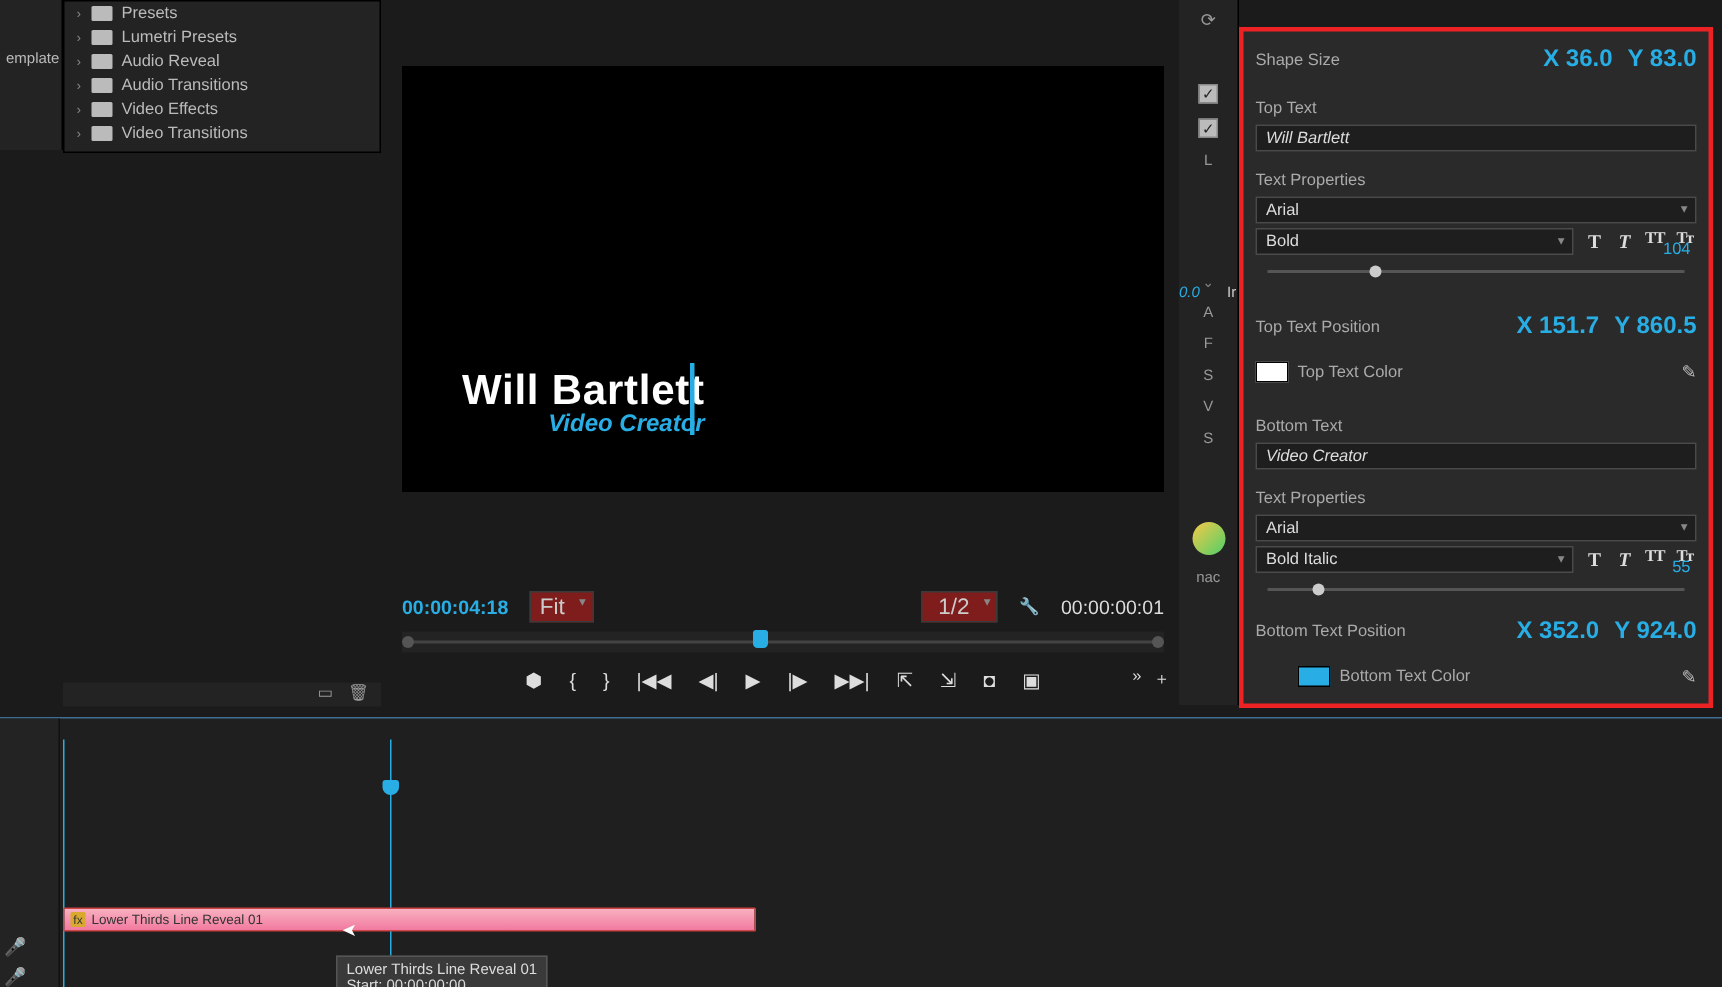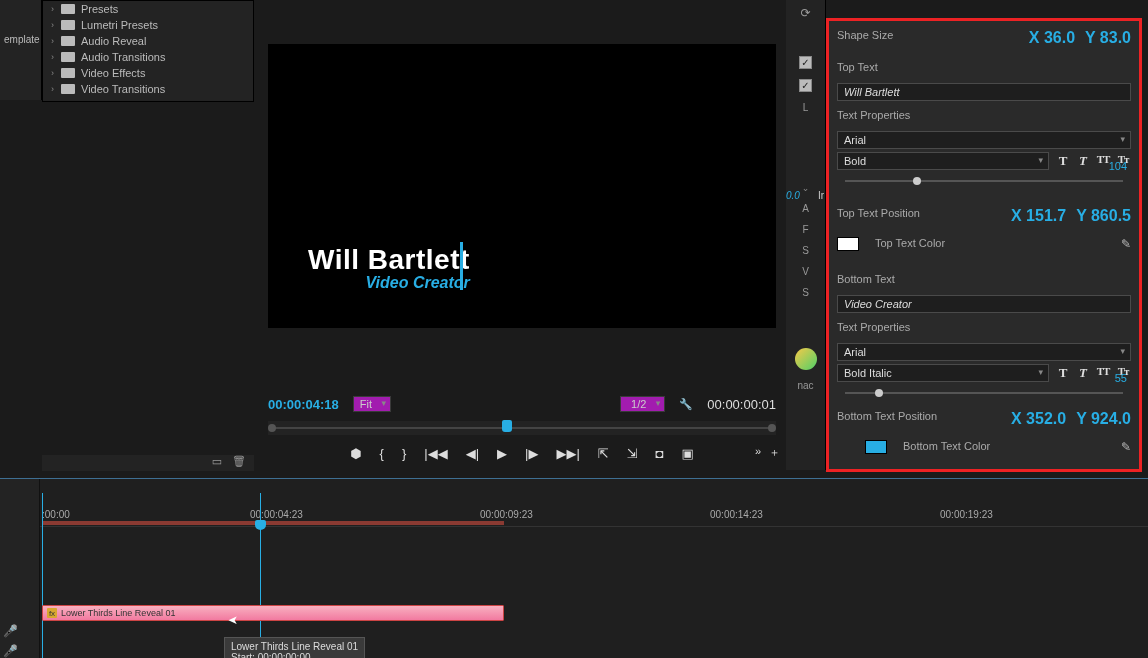--- a/index.html
+++ b/index.html
@@ -18,42 +18,42 @@
 
 
 .monitor { position: absolute; left: 268px; top: 44px; width: 508px; height: 284px; background: #000; }
 .monitor .title-block { position:absolute; left:40px; top:200px; }
 .monitor .title-main { color:#fff; font-size:28px; font-weight:bold; letter-spacing:0.5px;}
 .monitor .title-sub { color:#28aee4; font-size:16px; font-style:italic; font-weight:bold; text-align:right; margin-top:-2px;}
 .monitor .vline { position:absolute; left:192px; top:198px; width:3px; height:48px; background:#28aee4;}
 .monitor-controls { position:absolute; left:268px; top:395px; width:508px; }
 .monitor-controls .row1 { display:flex; align-items:center; gap:14px; height:18px;}
 .monitor-controls .timecode { color:#28aee4; font-size:13px; font-weight:bold;}
-.monitor-controls .fit { background:#a21caf; border:1px solid #3a3a3a; color:#ccc; font-size:11px; padding:1px 18px 1px 6px; position:relative;}
+.monitor-controls .fit { background:#7f1d1d; border:1px solid #3a3a3a; color:#ccc; font-size:15px; padding:1px 18px 1px 6px; position:relative;}
 .monitor-controls .fit::after{content:"▾"; position:absolute; right:4px; top:1px; font-size:9px; color:#888;}
 .monitor-controls .spacer { flex:1;}
 .wrench { width:14px; height:14px; color:#bbb; display:inline-flex; align-items:center; justify-content:center;}
 .mini-timeline { margin-top:8px; height:14px; position:relative; background:#232323;}
 .mini-timeline .track { position:absolute; left:4px; right:4px; top:6px; height:2px; background:#444;}
 .mini-timeline .dot-l, .mini-timeline .dot-r { position:absolute; top:3px; width:8px; height:8px; background:#555; border-radius:50%;}
 .mini-timeline .dot-l{left:0;} .mini-timeline .dot-r{right:0;}
 .mini-timeline .playhead { position:absolute; left:46%; top:-1px; width:10px; height:12px; background:#28aee4; border-radius:2px 2px 3px 3px;}
 .transport { margin-top:8px; display:flex; justify-content:center; gap:18px; align-items:center; height:20px; color:#ddd; font-size:13px;}
 .transport span { cursor:pointer; }
 .transport-extra { position:absolute; right:-4px; top:50px; display:flex; gap:8px; color:#ddd;}
 
 
 .rightcol-edge { position:absolute; left:786px; top:0; width:40px; height:470px; background:#232323; border-right:1px solid #000; display:flex; flex-direction:column; align-items:center; gap:10px; padding-top:6px;}
 .rightcol-edge .cb { width:13px; height:13px; background:#bbb; border:1px solid #888; display:flex; align-items:center; justify-content:center; font-size:10px; color:#222;}
 .rightcol-edge .lbl { font-size:10px; color:#999; }
 .rightcol-edge .arrow-open{ font-size:9px; color:#888; margin-top:60px;}
 .rightcol-edge .circle { width:22px; height:22px; border-radius:50%; background:linear-gradient(135deg,#f7c948,#4fd068); margin-top:40px;}
 
 .props { position:absolute; left:826px; top:18px; width:316px; height:454px; background:#2a2a2a; border:3px solid #ed2224; padding:8px 8px; }
-.props .row { display:flex; height:22px; gap:16px; }
+.props .row { display:flex; align-items:center; height:22px; gap:6px; }
 .props .lbl { color:#aaa; font-size:11px; }
 .props .val-blue { color:#28aee4; font-size:16px;font-weight:bold; }
 .props .xy { margin-left:auto; display:flex; gap:10px; }
 .props .inputbox { background:#1e1e1e; border:1px solid #4a4a4a; width:100%; height:18px; color:#ddd; font-size:11px; padding:2px 6px; font-style:italic;}
 .props .dropdown { background:#1e1e1e; border:1px solid #4a4a4a; height:18px; color:#ddd; font-size:11px; padding:2px 6px; position:relative;}
 .props .dropdown::after { content:"▾"; position:absolute; right:5px; top:2px; color:#888; font-size:9px;}
 .props .fontstyle-row { display:flex; gap:0; align-items:center;}
 .props .fontstyle-row .dropdown{ flex:1; }
 .props .style-icons { display:flex; gap:4px; margin-left:6px;}
 .props .style-icons span { font-family: 'Times New Roman', serif; font-size:13px; font-weight:bold; color:#ddd; cursor:pointer; width:16px; text-align:center;}
@@ -274,28 +274,20 @@
     <span class="lbl">Bottom Text Color</span>
     <span class="eyedrop">✎</span>
   </div>
 </div>
 
 <div class="timeline">
   <div class="gutter">
     <div class="mic mic1">🎤</div>
     <div class="mic mic2">🎤</div>
   </div>
-  <div class="ruler">
-    <div class="workarea"></div>
-    <span class="tick" style="left:2px;">:00:00</span>
-    <span class="tick" style="left:210px;">00:00:04:23</span>
-    <span class="tick" style="left:440px;">00:00:09:23</span>
-    <span class="tick" style="left:670px;">00:00:14:23</span>
-    <span class="tick" style="left:900px;">00:00:19:23</span>
-  </div>
   <div class="small-playhead"></div>
   <div class="playhead" style="left:260px;"></div>
   <div class="tracks">
     <div class="clip">
       <span class="fx">fx</span>
       <span>Lower Thirds Line Reveal 01</span>
     </div>
   </div>
   <div class="cursor-arrow">➤</div>
   <div class="tooltip">

